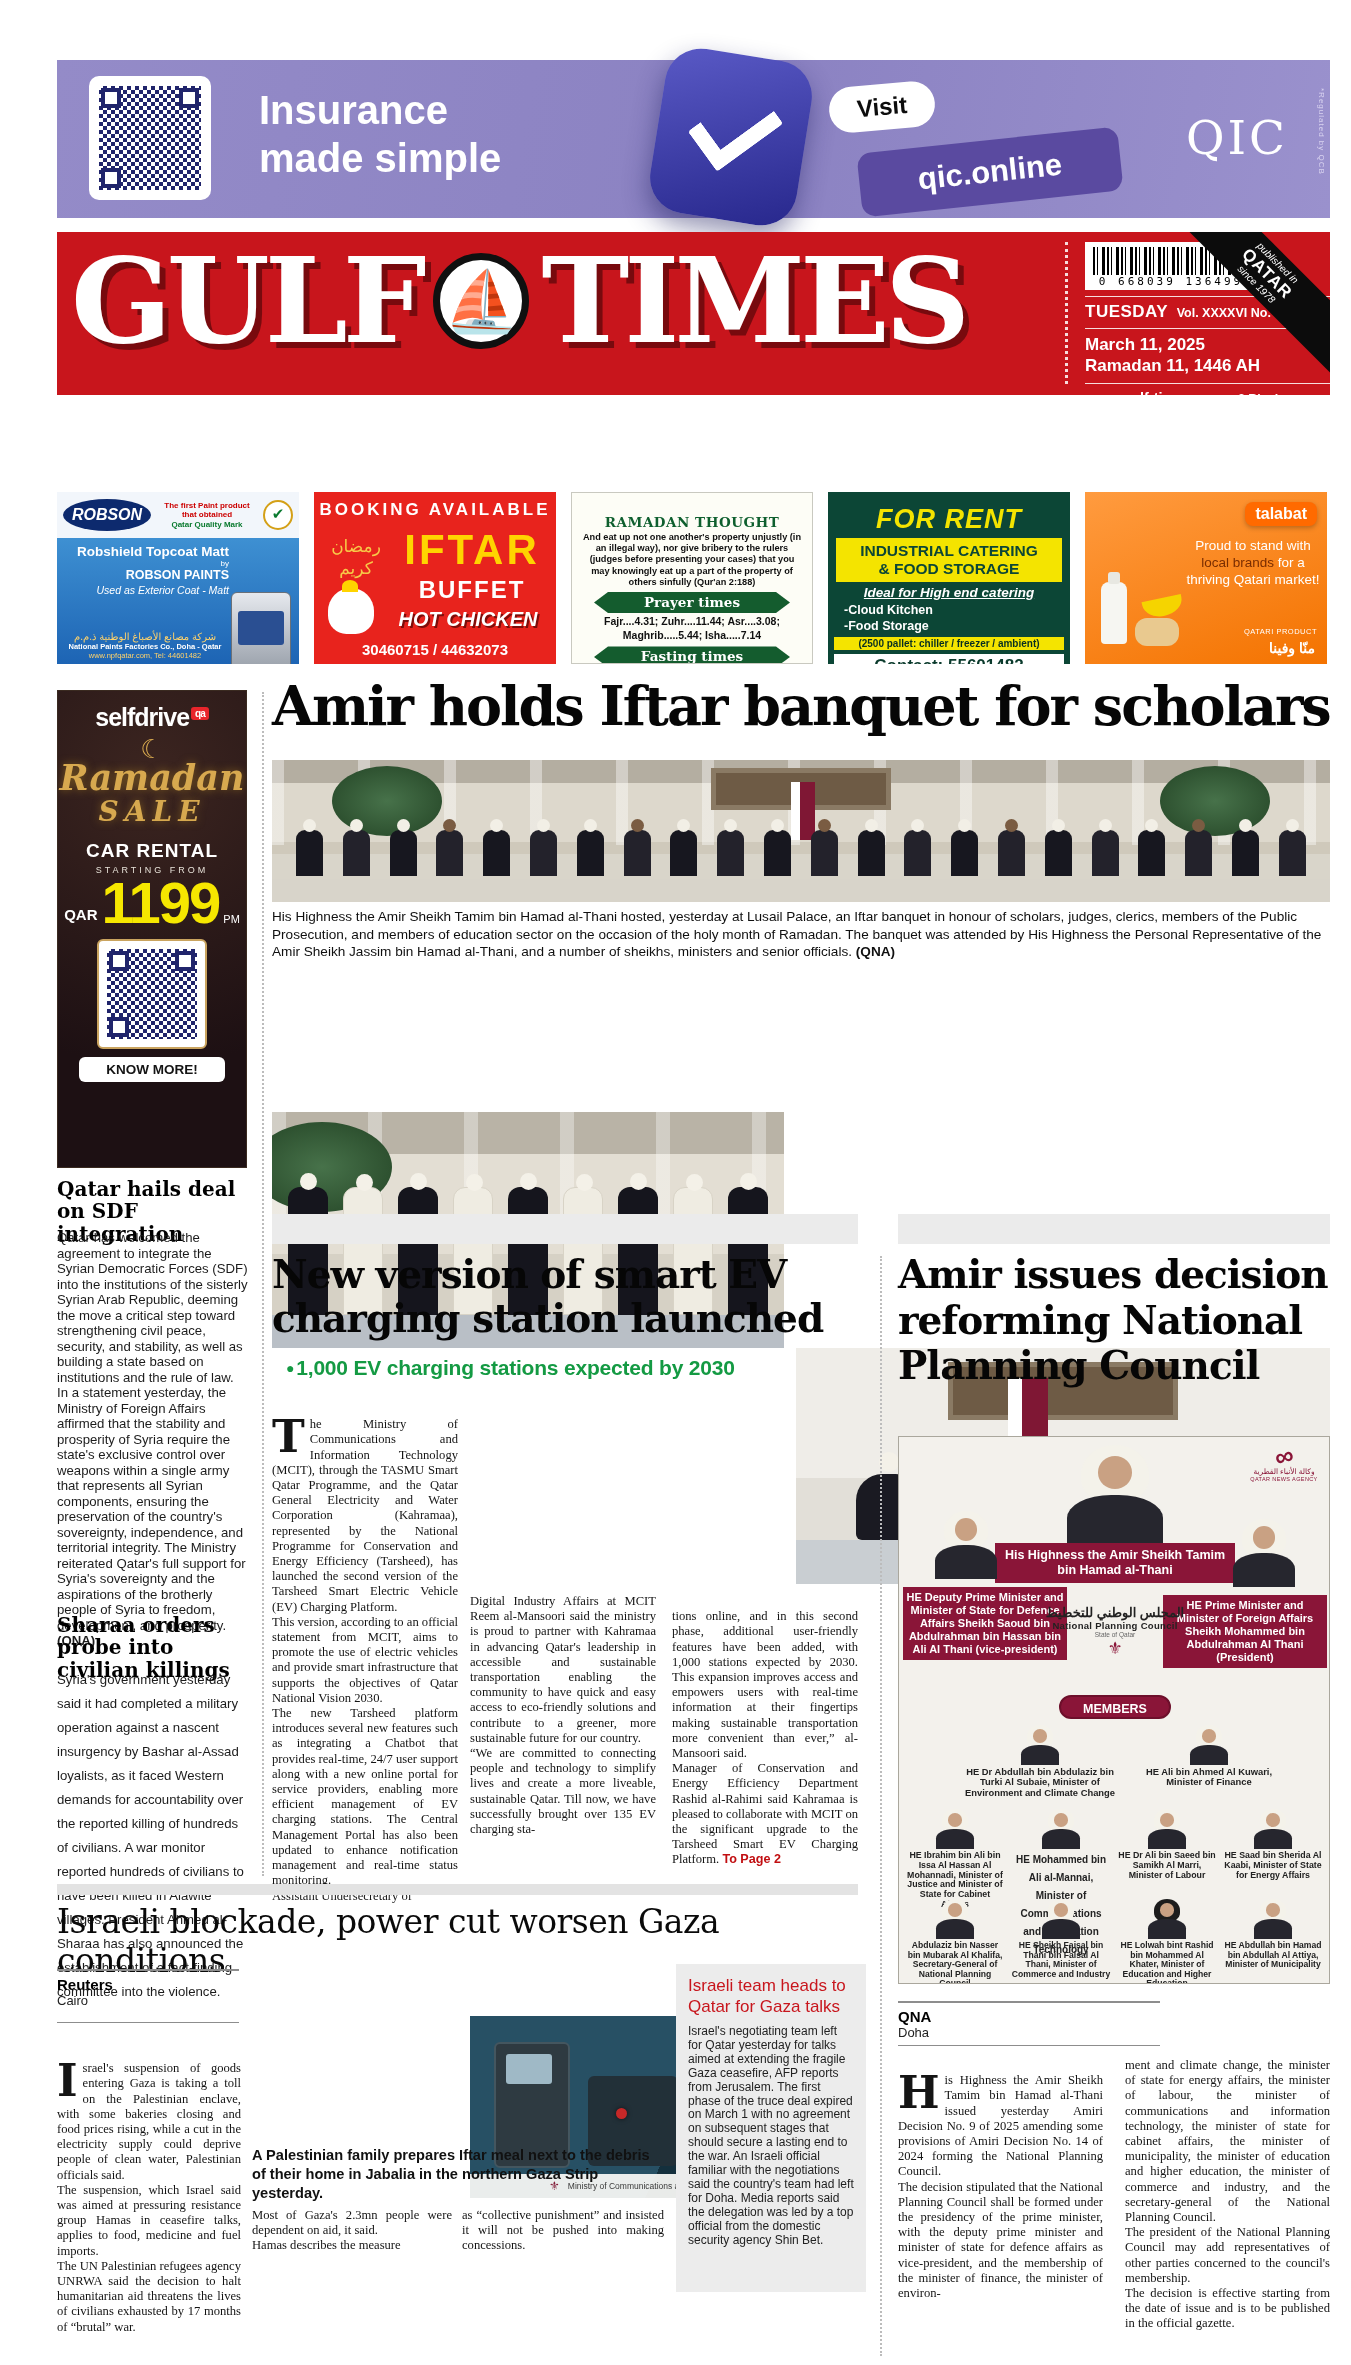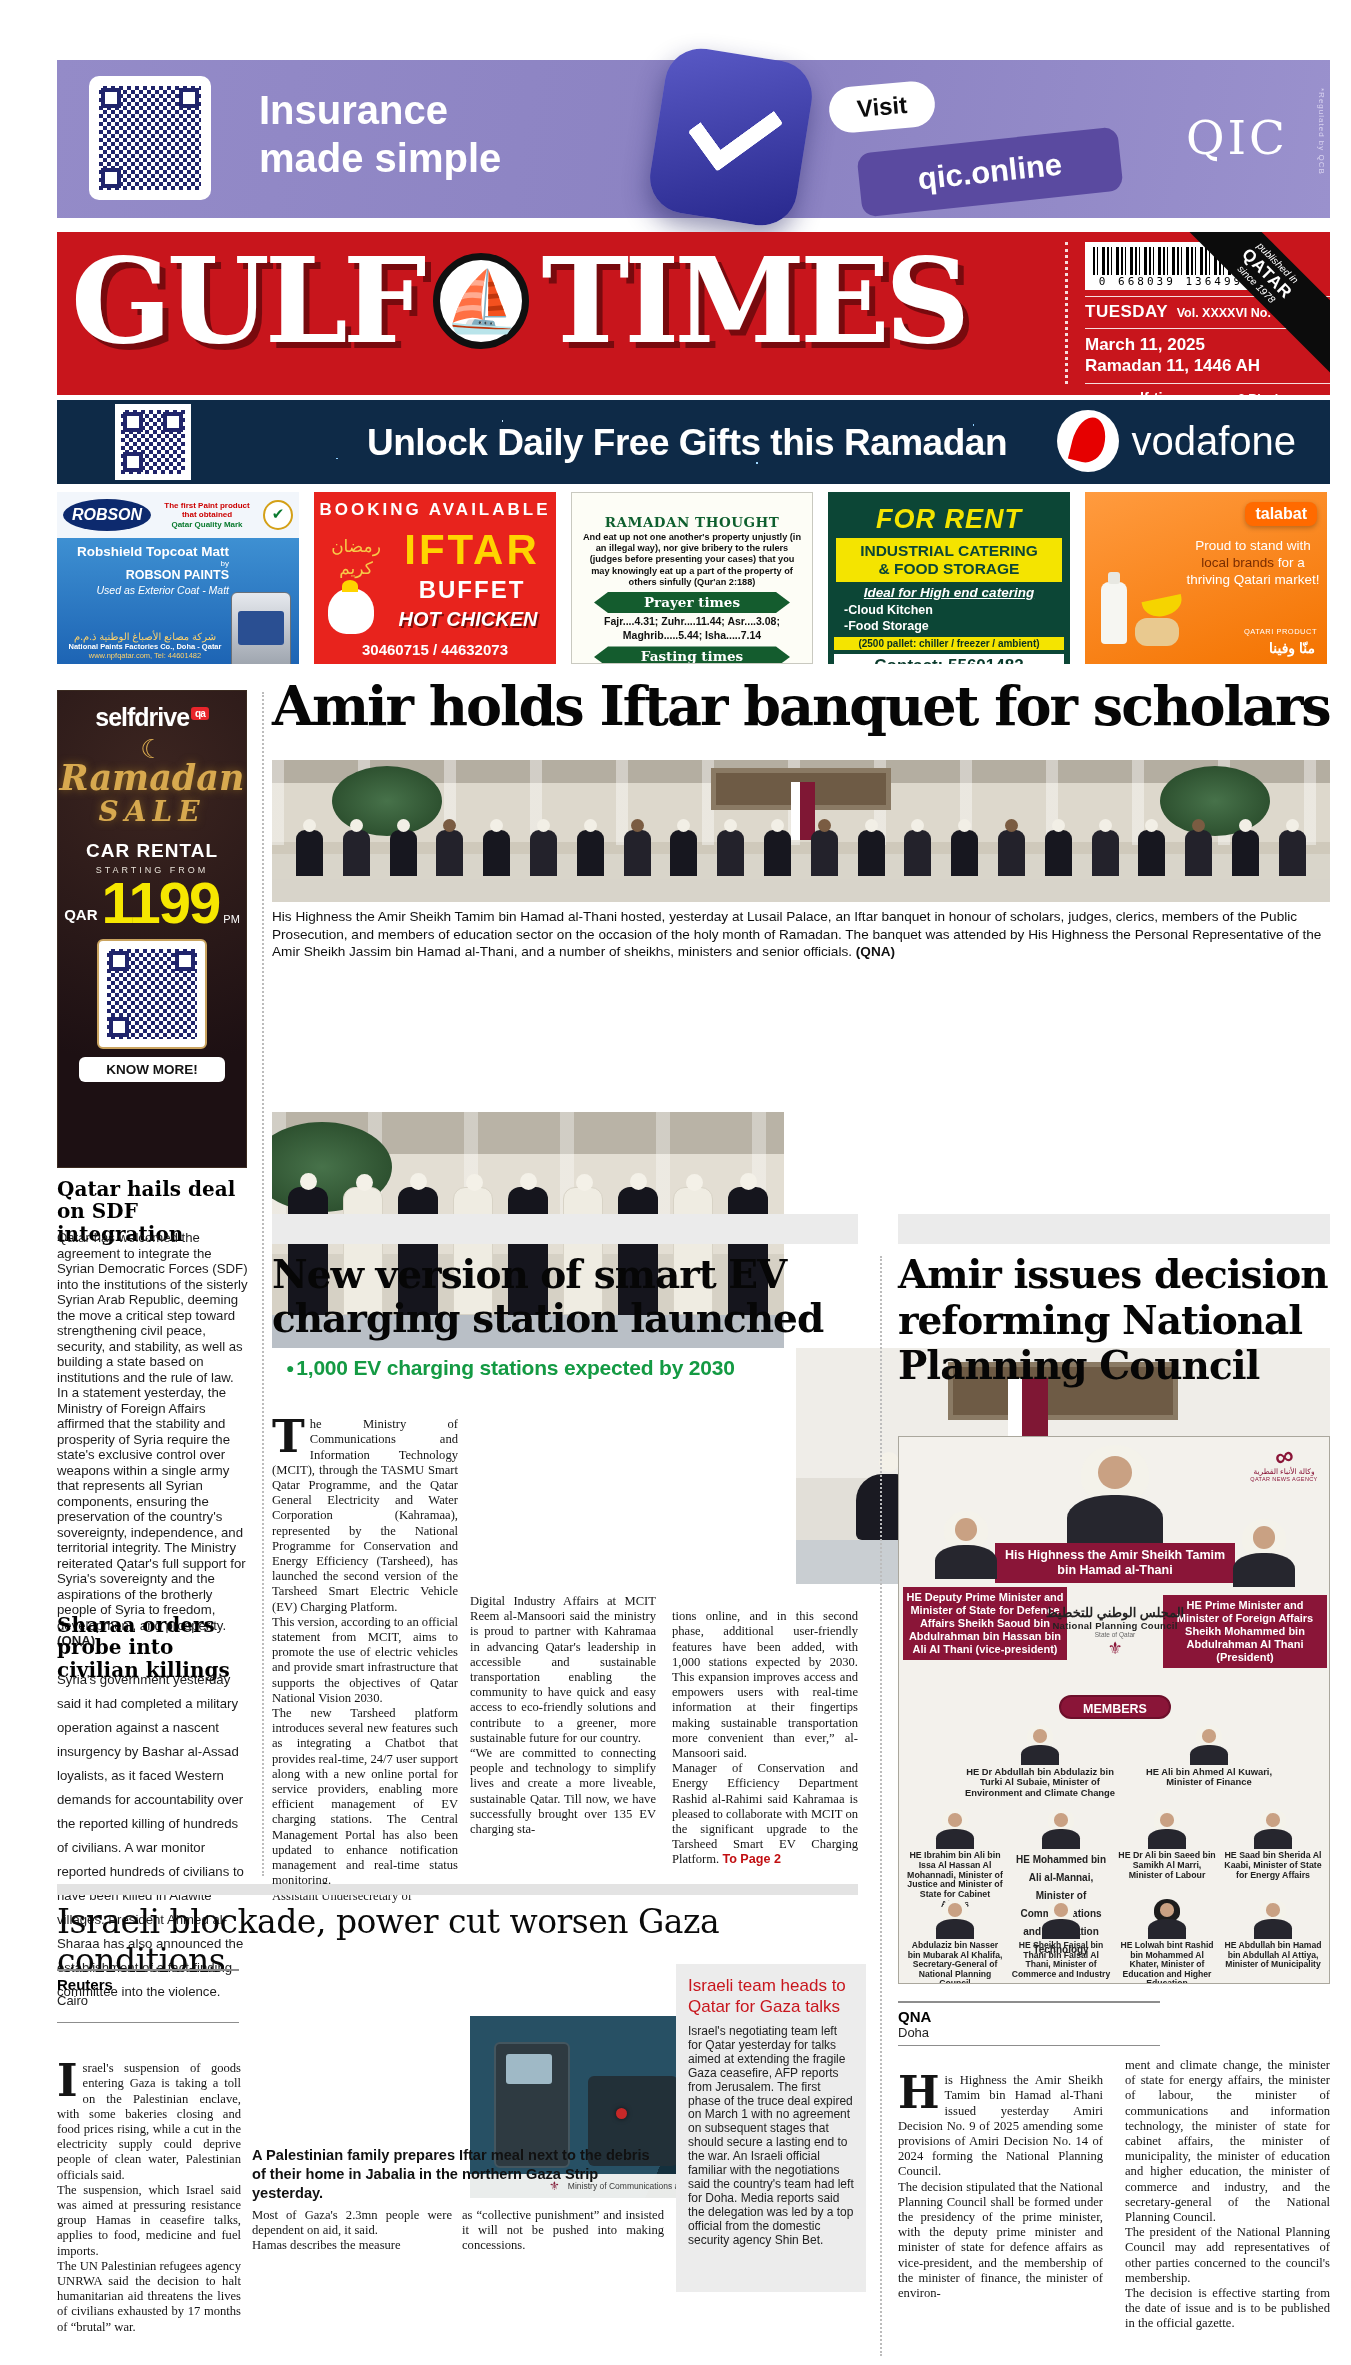--- a/index.html
+++ b/index.html
@@ -281,32 +281,20 @@
         <span class="mast-price">2 Riyals</span>
       </div>
     </div>
     <div class="ribbon">
       <span class="r1">published in</span>
       <span class="r2">QATAR</span>
       <span class="r3">since 1978</span>
     </div>
   </div>
 
-  <div class="abs" id="voda">
-    <div class="voda-qr">
-        <div class="qrp">
-          <i class="eye"></i>
-        </div>
-      </div>
-    <div class="voda-text">Unlock Daily Free Gifts this Ramadan</div>
-    <div class="voda-logo">
-      <div class="voda-circle"></div>
-      <div class="voda-word">vodafone</div>
-    </div>
-  </div>
 
   <div class="ad" id="ad-robson">
     <div class="rob-head">
       <span class="rob-oval">ROBSON</span>
       <span class="rob-tag"><span>The first Paint product that obtained</span><b>Qatar Quality Mark</b></span>
       <span class="rob-stamp">✔</span>
     </div>
     <div class="rob-body">
       <div class="rob-prod">Robshield Topcoat Matt</div>
       <div class="rob-by">by</div>

